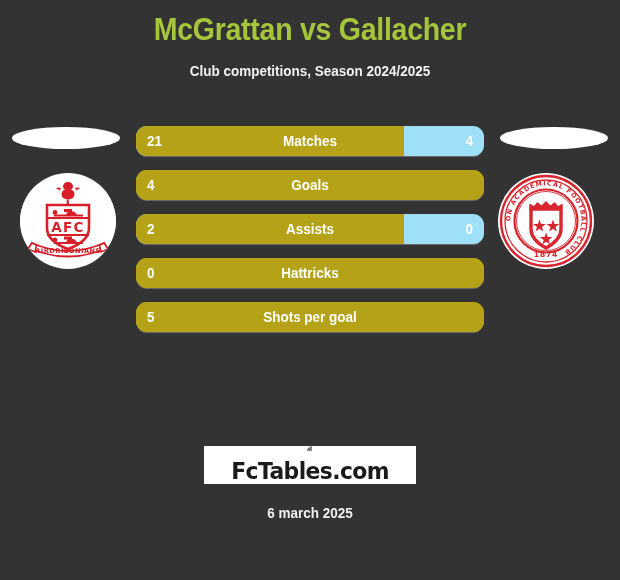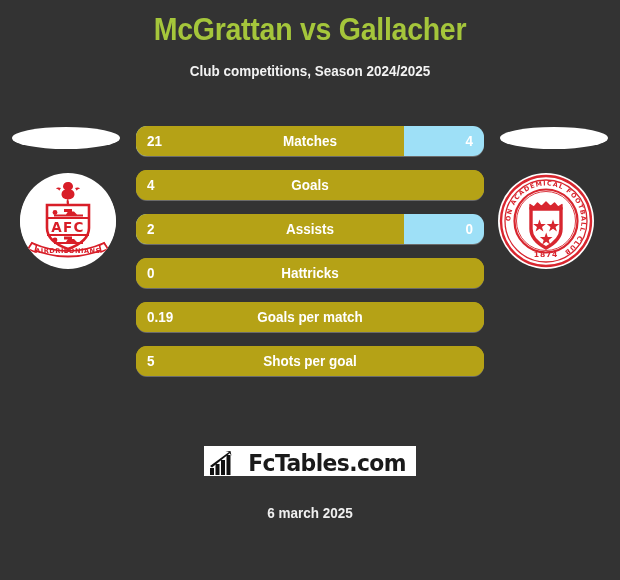--- a/index.html
+++ b/index.html
@@ -128,26 +128,27 @@
     text-align: center;
     transform-origin: center center;
   }
 
   
   .fct-logo {
     position: absolute;
     left: 204px;
     top: 446px;
     width: 212px;
-    height: 30px;
+    height: 38px;
     background: #ffffff;
     display: flex;
-    align-items: flex-end;
+    align-items: center;
     justify-content: center;
     gap: 7px;
+    flex-direction: column;
   }
   .fct-logo .logo-icon { display: block; }
   .fct-logo .logo-text {
     color: #1a1a1a;
     font-size: 23px;
     font-weight: bold;
     font-family: "DejaVu Sans", sans-serif;
     letter-spacing: -0.6px;
     transform: scaleX(0.95);
   }
@@ -260,26 +261,20 @@
       <div class="away-val">0</div>
     </div>
     <div class="row full" style="background: rgb(181, 162, 22);">
       <div class="fill" style="width: 100%; background: rgb(181, 162, 22);"></div>
       <div class="home-val">0</div>
       <div class="stat-label">Hattricks</div>
       <div class="away-val"></div>
     </div>
     <div class="row full" style="background: rgb(181, 162, 22);">
       <div class="fill" style="width: 100%; background: rgb(181, 162, 22);"></div>
-      <div class="home-val">0.19</div>
-      <div class="stat-label">Goals per match</div>
-      <div class="away-val"></div>
-    </div>
-    <div class="row full" style="background: rgb(181, 162, 22);">
-      <div class="fill" style="width: 100%; background: rgb(181, 162, 22);"></div>
       <div class="home-val">5</div>
       <div class="stat-label">Shots per goal</div>
       <div class="away-val"></div>
     </div>
   </div>
 
   <div class="fct-logo">
     <svg class="logo-icon" width="28" height="25" viewBox="0 0 28 25" xmlns="http://www.w3.org/2000/svg">
       <rect x="1" y="17" width="4" height="7" fill="#111111"></rect>
       <rect x="6.5" y="13" width="4" height="11" fill="#111111"></rect>

